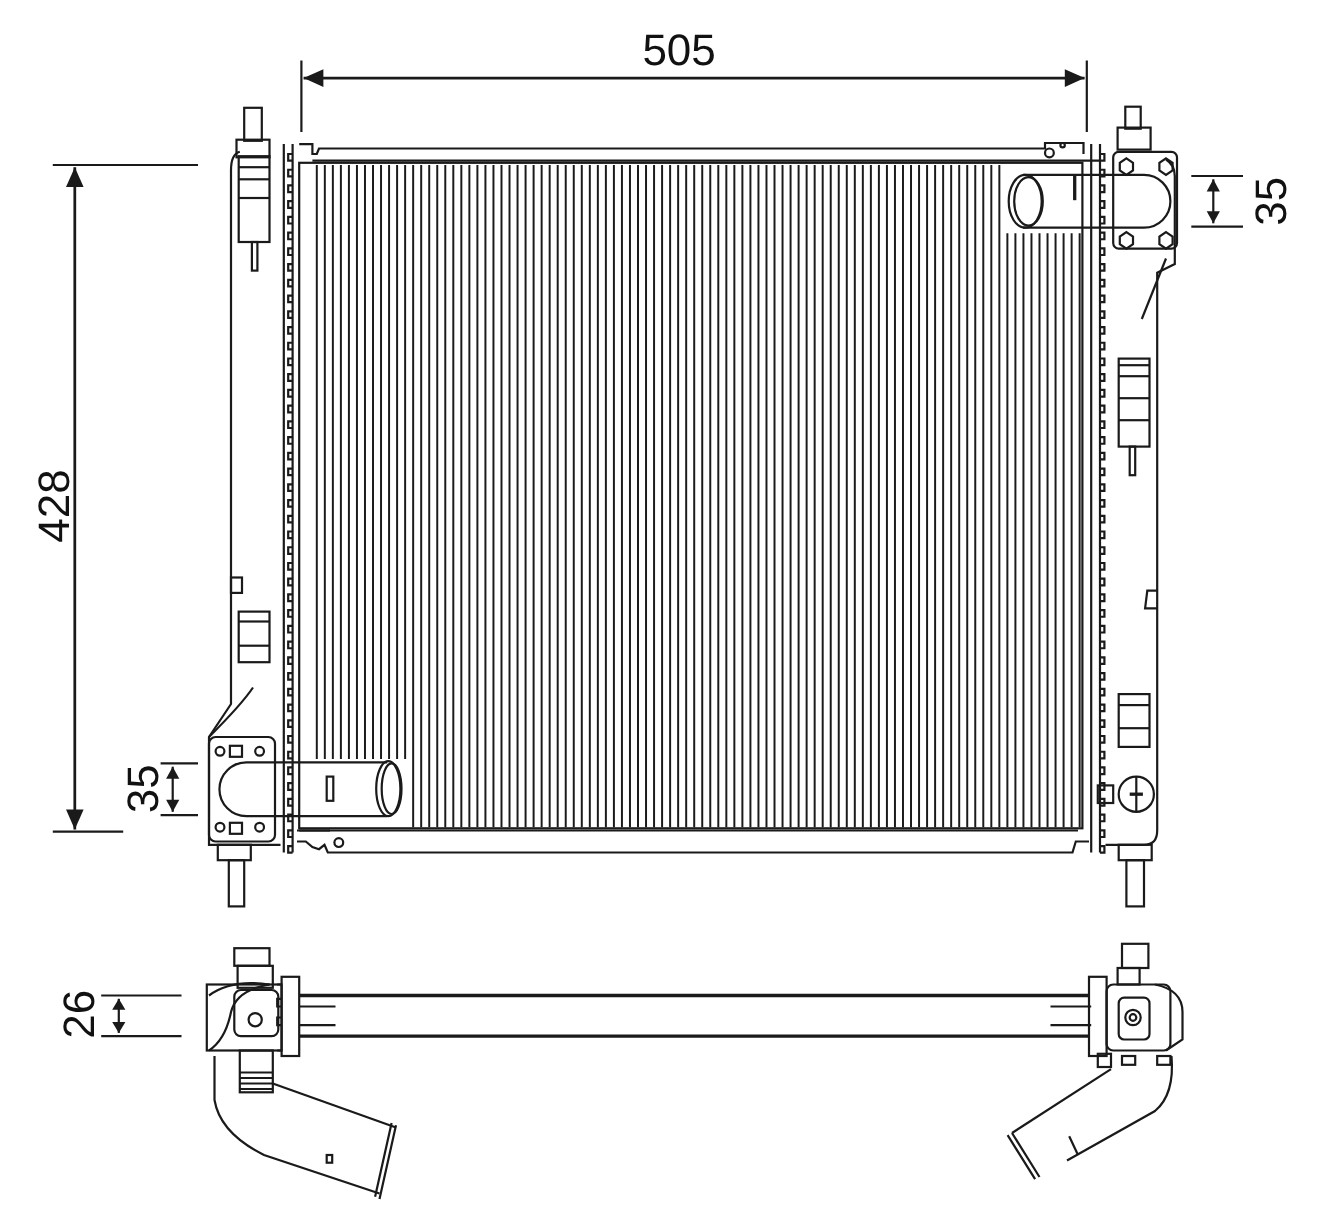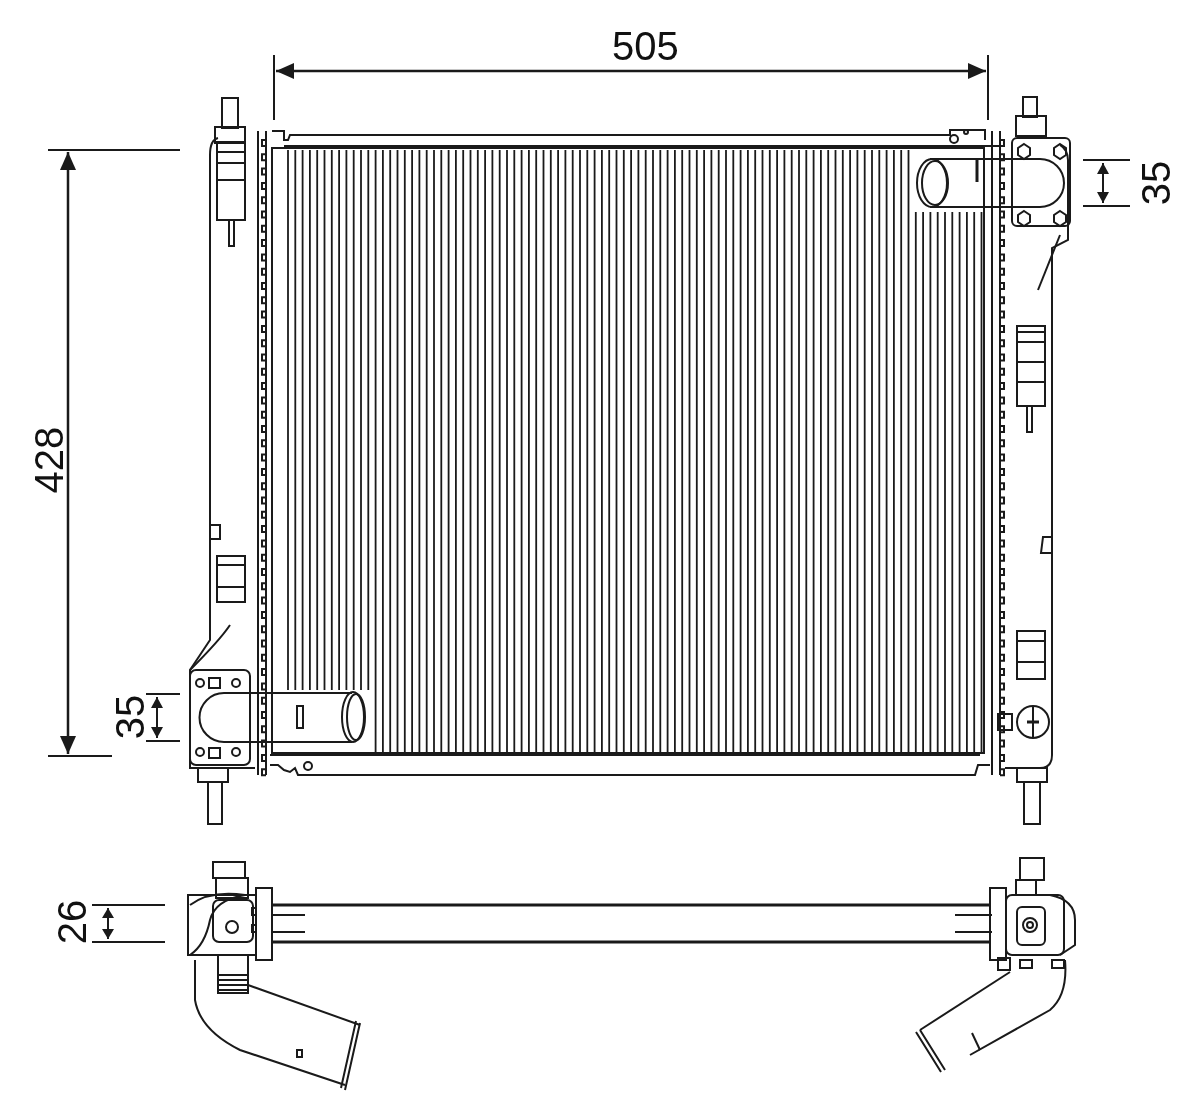--- a/index.html
+++ b/index.html
@@ -306,17 +306,17 @@
       <rect x="1020" y="960" width="12" height="8"></rect>
       <rect x="1052" y="960" width="12" height="8"></rect>
       <path d="M1065 960 Q1068 995 1050 1010 L970 1055"></path>
       <path d="M1010 972 L920 1030"></path>
       <path d="M920 1030 L945 1070 M916 1032 L941 1072"></path>
       <line x1="972" y1="1033" x2="980" y2="1050"></line>
     </g>
   </g>
 </svg>
 
-<div class="dim-label" style="left:612px; top:26px;">505</div>
+<div class="dim-label" style="left:584px; top:26px;">505</div>
 <div class="dim-label rot" style="left:16px; top:440px;">428</div>
 <div class="dim-label rot" style="left:108px; top:697px;">35</div>
 <div class="dim-label rot" style="left:1134px; top:163px;">35</div>
 <div class="dim-label rot" style="left:50px; top:902px;">26</div>
 
 </body></html>

